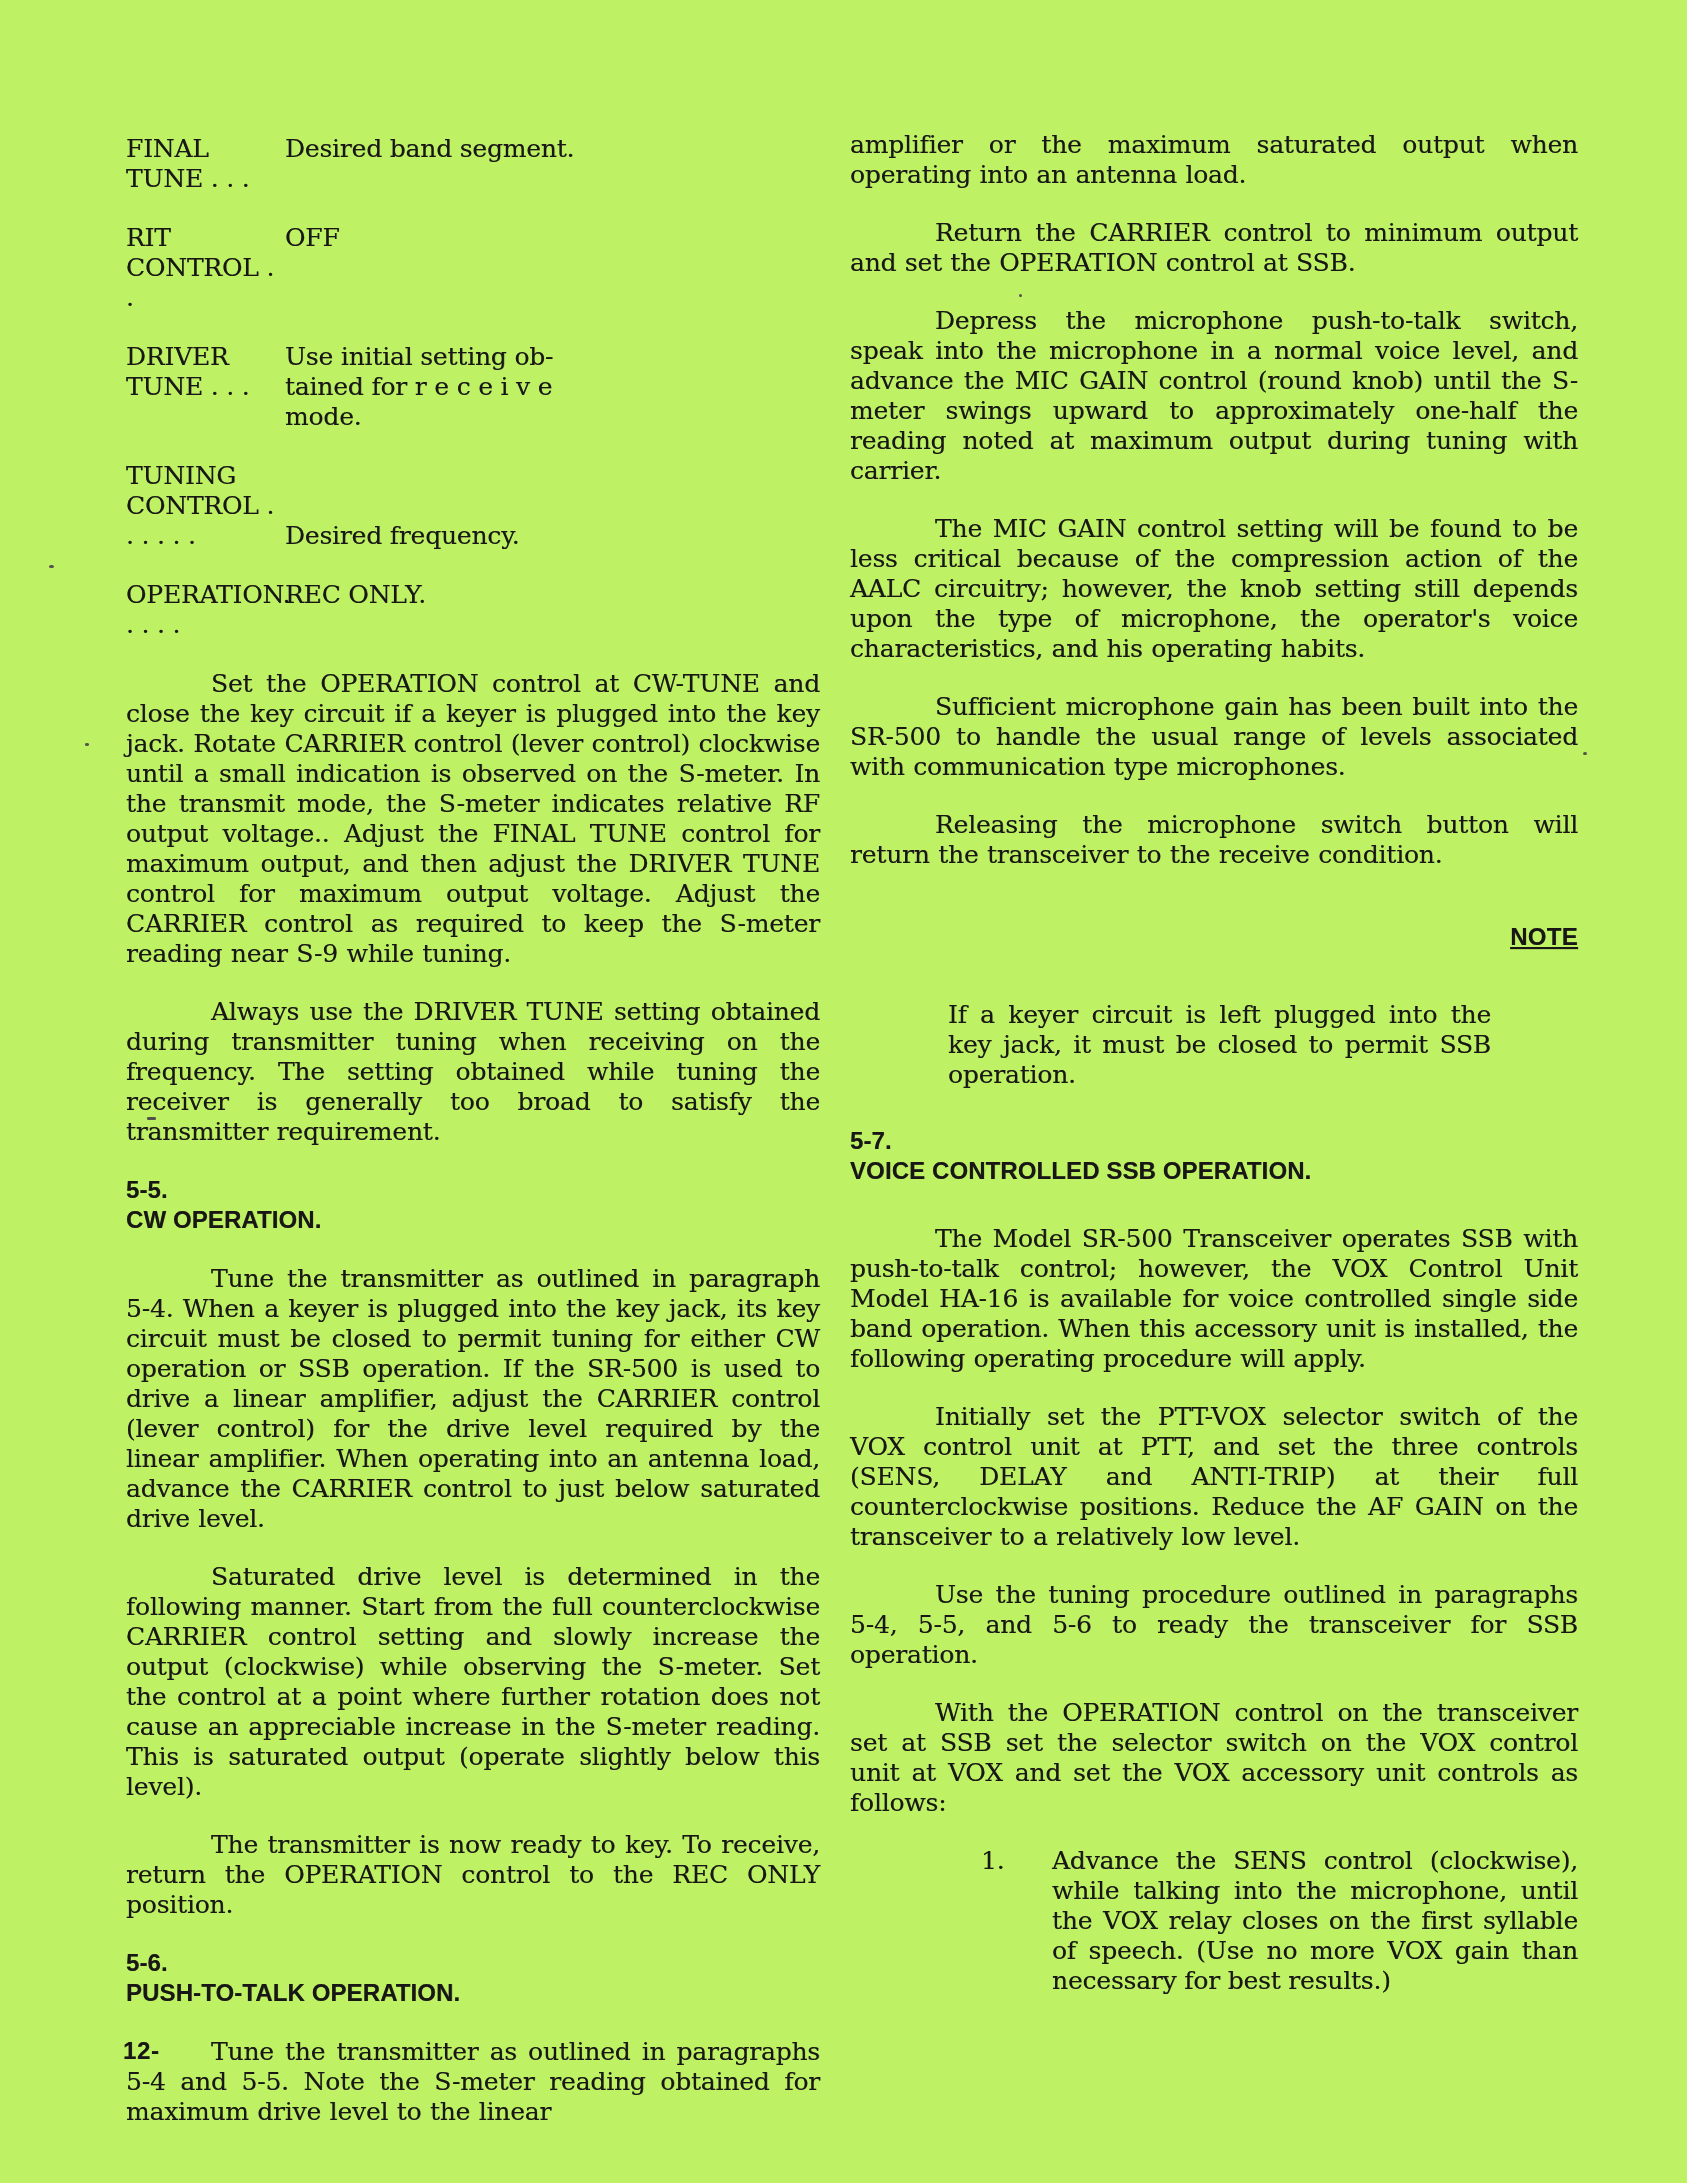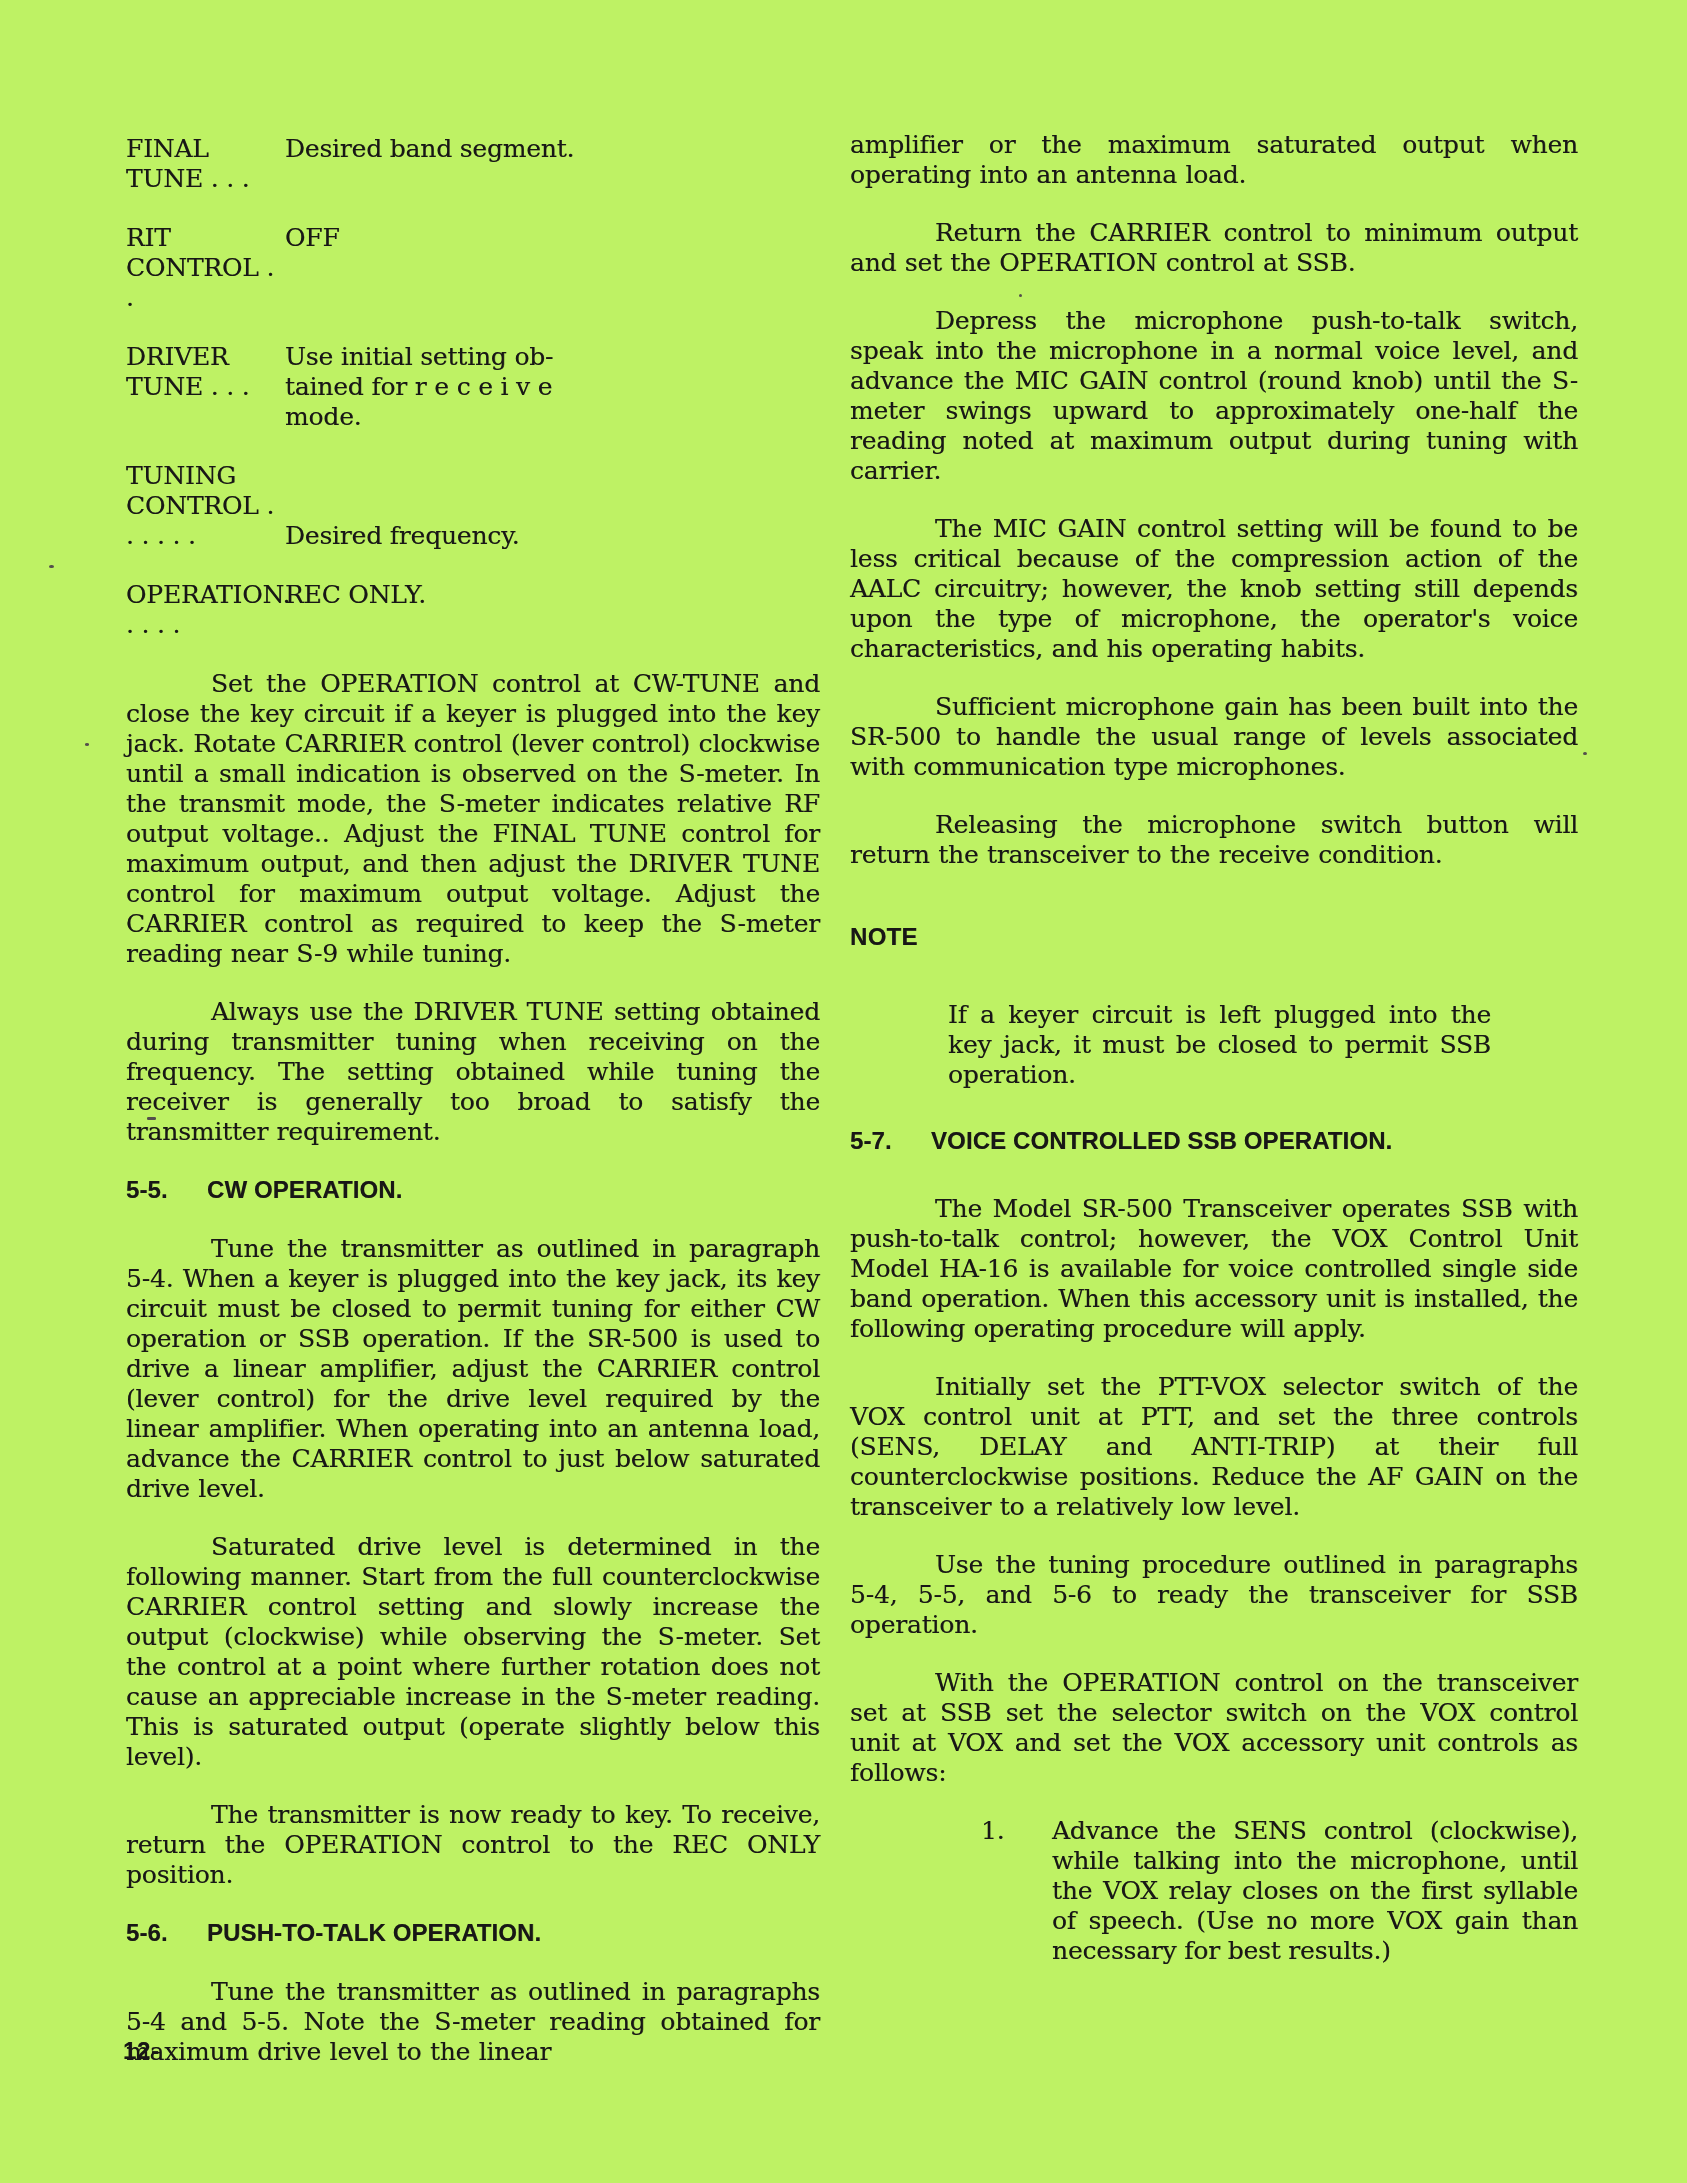--- a/index.html
+++ b/index.html
@@ -60,35 +60,37 @@
   
   .sec-heading {
     display: flex;
     font-family: "Liberation Sans", sans-serif;
     font-weight: bold;
     font-size: 24px;
     line-height: 30px;
     letter-spacing: 0.1px;
     margin: 0 0 29px 0;
     text-shadow: 0.3px 0.3px 0.3px rgba(25,23,20,0.5);
+    flex-direction: column;
   }
   .sec-num { flex: none; width: 81px; }
   .sec-label { flex: 1; }
   .sec-heading.h57 { margin-top: 36px; margin-bottom: 38px; }
 
   
   .note-title {
     font-family: "Liberation Sans", sans-serif;
     font-weight: bold;
     font-size: 24px;
     line-height: 30px;
-    text-align: left;
+    text-align: right;
     margin: 52px 0 48px 0;
     letter-spacing: 0.3px;
     text-shadow: 0.3px 0.3px 0.3px rgba(25,23,20,0.5);
+    text-decoration: underline;
   }
   .note-block {
     margin-left: 98px !important;
     margin-right: 87px !important;
   }
 
   
   .list-item {
     display: flex;
     margin: 0 0 28px 131px;

